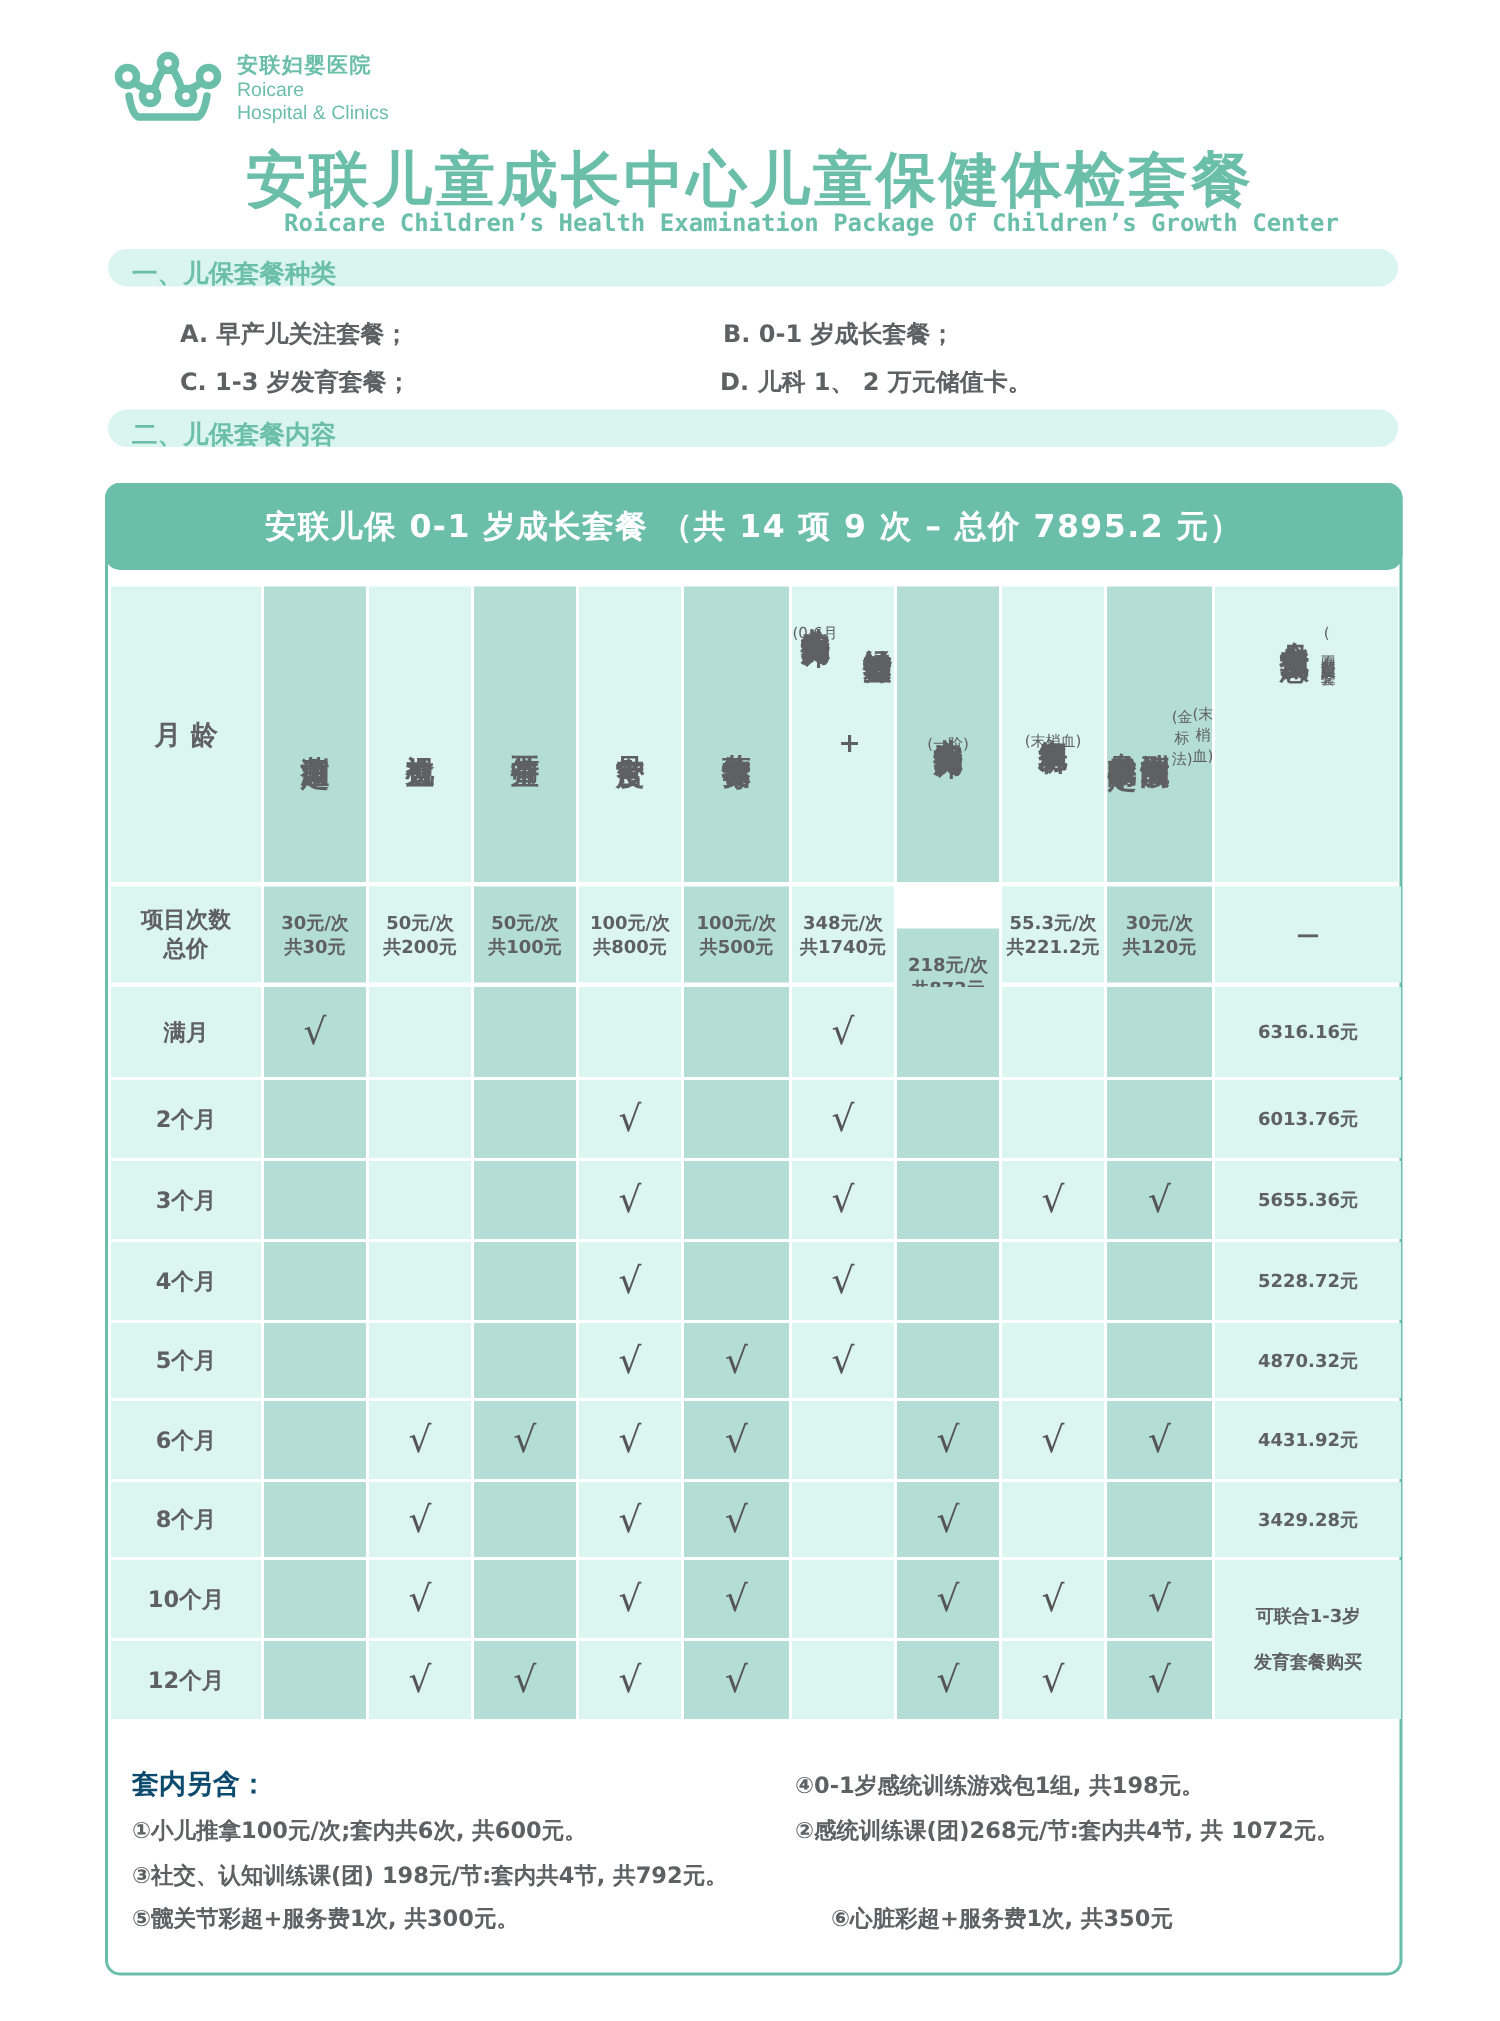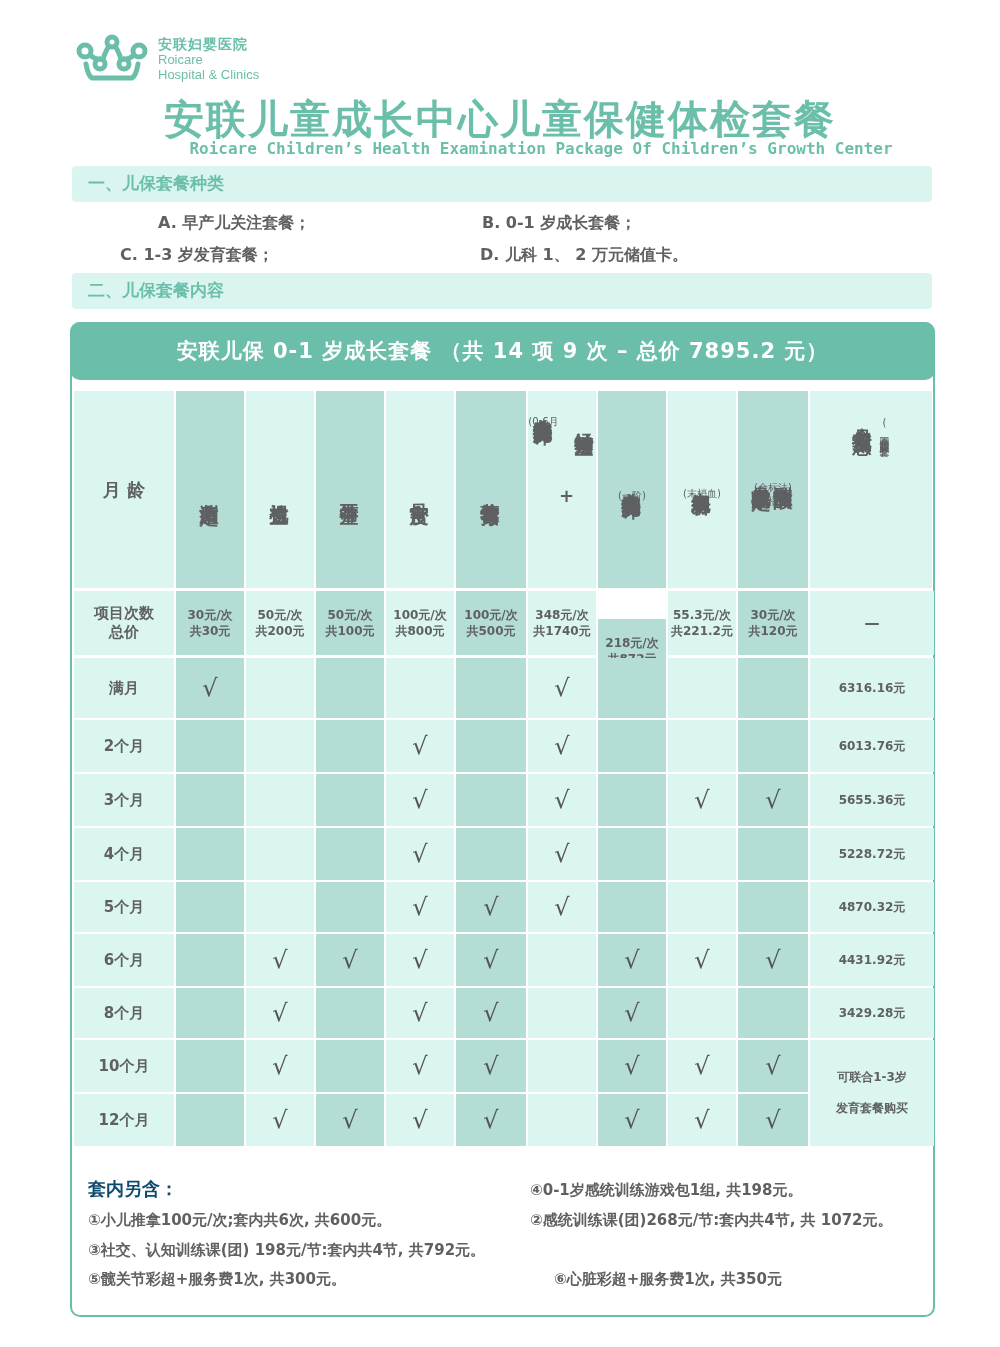--- a/index.html
+++ b/index.html
@@ -5,21 +5,21 @@
   html,body{margin:0;padding:0;background:#ffffff;}
   body{width:1000px;height:1347px;position:relative;overflow:hidden;font-family:"DejaVu Sans","Liberation Sans",sans-serif;color:#555;}
   .abs{position:absolute;}
   
   .logo{left:74px;top:34px;width:76px;height:48px;}
   .logo-text{left:158px;top:37px;color:#6bbfaa;line-height:15px;}
   .logo-cn{font-size:14px;font-weight:bold;letter-spacing:1px;}
   .logo-en{font-size:13px;font-family:"Liberation Sans",sans-serif;}
   .title{left:0;width:1000px;top:92px;text-align:center;font-size:40px;font-weight:bold;color:#6bbfaa;letter-spacing:2px;}
   .subtitle{left:0;width:1000px;top:139px;text-align:center;font-size:16px;font-weight:bold;color:#6bbfaa;font-family:"DejaVu Sans Mono",monospace;letter-spacing:0px;padding-left:41px;}
-  .section-bar{left:72px;width:860px;height:36px;background:#daf5f0;border-radius:4px;color:#6bbfaa;font-weight:bold;font-size:17px;line-height:34px;padding-left:16px;box-sizing:border-box;}
+  .section-bar{left:72px;width:860px;height:25px;background:#daf5f0;border-radius:14px;color:#6bbfaa;font-weight:bold;font-size:17px;line-height:34px;padding-left:16px;box-sizing:border-box;}
   .pkg-item{font-size:16px;font-weight:bold;color:#5f6062;}
   .card{left:70px;top:322px;width:865px;height:995px;border:2px solid #6bbfaa;border-radius:10px;box-sizing:border-box;}
   .card-head{left:70px;top:322px;width:865px;height:58px;background:#6bbfaa;border-radius:10px 10px 10px 10px;color:#fff;font-weight:bold;font-size:21px;text-align:center;line-height:58px;letter-spacing:1px;}
   .cell{position:absolute;box-sizing:border-box;display:flex;align-items:center;justify-content:center;text-align:center;color:#5f6062;}
   .light{background:#dbf5f0;}
   .dark{background:#b3ddd5;}
   .vtext{writing-mode:vertical-rl;text-orientation:upright;font-weight:bold;font-size:19px;letter-spacing:1px;line-height:22px;}
   .hdr-col{flex-direction:column;}
   .small-note{font-size:10px;font-weight:normal;margin-top:4px;}
   .price{font-size:12px;font-weight:bold;line-height:16px;}
@@ -51,21 +51,21 @@
 <div class="abs logo-text">
   <div class="logo-cn">安联妇婴医院</div>
   <div class="logo-en">Roicare</div>
   <div class="logo-en">Hospital &amp; Clinics</div>
 </div>
 
 <div class="abs title">安联儿童成长中心儿童保健体检套餐</div>
 <div class="abs subtitle">Roicare Children’s Health Examination Package Of Children’s Growth Center</div>
 
 <div class="abs section-bar" style="top:166px;">一、儿保套餐种类</div>
-<div class="abs pkg-item" style="left:120px;top:213px;margin-left:38px;">A. 早产儿关注套餐；</div>
+<div class="abs pkg-item" style="left:120px;top:213px;">A. 早产儿关注套餐；</div>
 <div class="abs pkg-item" style="left:482px;top:213px;">B. 0-1 岁成长套餐；</div>
 <div class="abs pkg-item" style="left:120px;top:245px;">C. 1-3 岁发育套餐；</div>
 <div class="abs pkg-item" style="left:480px;top:245px;">D. 儿科 1、 2 万元储值卡。</div>
 
 <div class="abs section-bar" style="top:273px;">二、儿保套餐内容</div>
 
 <div class="abs card"></div>
 <div class="abs card-head">安联儿保 0-1 岁成长套餐 （共 14 项  9 次 – 总价 7895.2 元）</div>
 
 <div id="table">
@@ -96,21 +96,21 @@
       <span class="vtext" style="margin-top: 14px;">神经运动筛查</span>
     </div>
     <div class="cell dark hdr-col" style="left: 598px; top: 391px; width: 68px; height: 197px;">
       <span class="vtext">儿童综合能力测评</span>
       <span class="small-note">(一阶)</span>
     </div>
     <div class="cell light hdr-col" style="left: 668px; top: 391px; width: 68px; height: 197px;">
       <span class="vtext">血细胞分析</span>
       <span class="small-note">(末梢血)</span>
     </div>
-    <div class="cell dark" style="left: 738px; top: 391px; width: 70px; height: 197px; flex-direction: column;">
+    <div class="cell dark" style="left: 738px; top: 391px; width: 70px; height: 197px; flex-direction: row;">
       <div style="display: flex; flex-direction: row-reverse; align-items: flex-start;">
         <span class="vtext">清型性酸测</span>
         <span class="vtext">血骨碱磷酶定</span>
       </div>
       <span class="small-note">(金标法)</span>
       <span class="small-note" style="margin-top: 0px;">(末梢血)</span>
     </div>
     <div class="cell light" style="left: 810px; top: 391px; width: 122px; height: 197px; flex-direction: row-reverse; align-items: flex-start; padding-top: 22px;">
       <span class="vtext" style="font-size: 10px; line-height: 12px; font-weight: normal; margin-left: 4px; margin-top: 4px;">(不同月龄起始至一岁整套)</span>
       <span class="vtext">会员专享折扣优惠</span>

